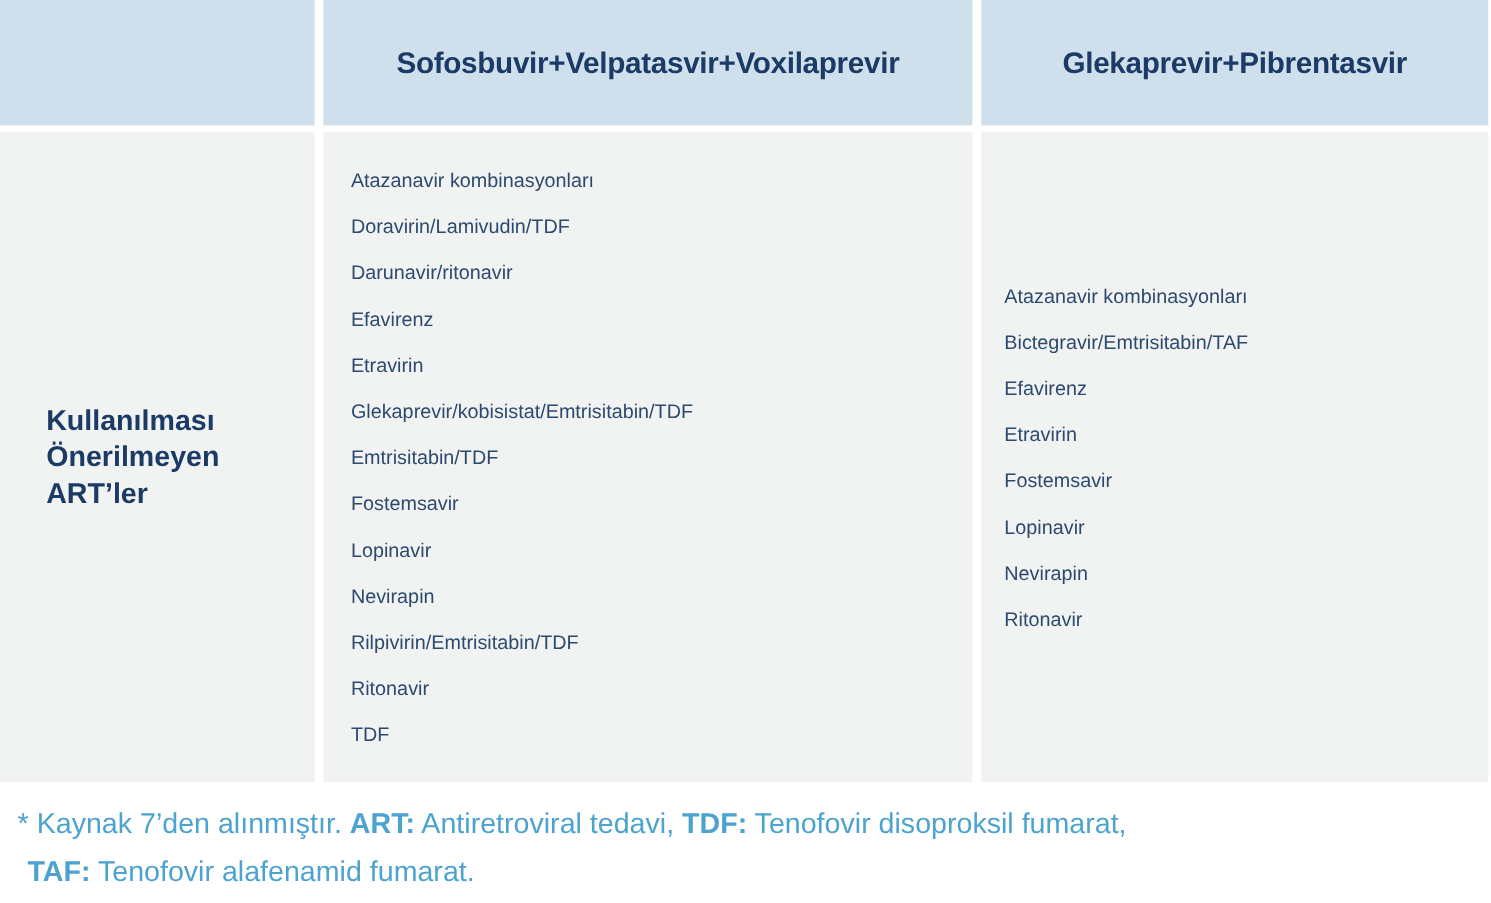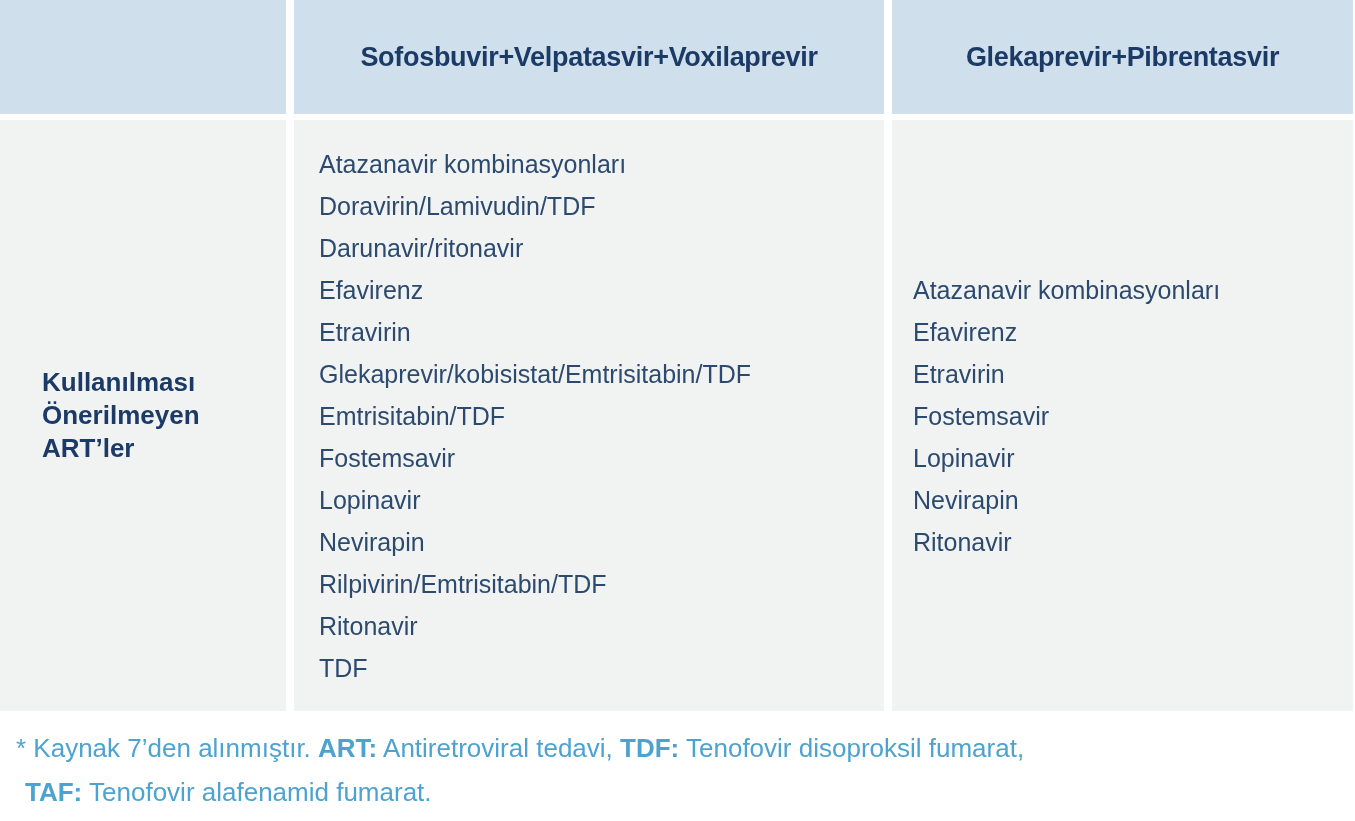--- a/index.html
+++ b/index.html
@@ -46,21 +46,21 @@
     padding-right: 22px;
     font-weight: 700;
     font-size: 26px;
     line-height: 33px;
     color: #1c3a66;
   }
   .list-cell-1 { padding-left: 25px; }
   .list-cell-2 { padding-left: 21px; }
   .drug-list { list-style: none; }
   .drug-list li {
-    font-size: 25px;
+    font-size: 18px;
     line-height: 42px;
     color: #2c4a6e;
     white-space: nowrap;
   }
   .footnote {
     margin-top: 15px;
     margin-left: 16px;
     font-size: 26px;
     line-height: 44px;
     color: #4da3cf;
@@ -99,20 +99,21 @@
           <li>Lopinavir</li>
           <li>Nevirapin</li>
           <li>Rilpivirin/Emtrisitabin/TDF</li>
           <li>Ritonavir</li>
           <li>TDF</li>
         </ul>
     </div>
     <div class="cell body-cell list-cell-2">
       <ul class="drug-list">
           <li>Atazanavir kombinasyonları</li>
+          <li>Bictegravir/Emtrisitabin/TAF</li>
           <li>Efavirenz</li>
           <li>Etravirin</li>
           <li>Fostemsavir</li>
           <li>Lopinavir</li>
           <li>Nevirapin</li>
           <li>Ritonavir</li>
         </ul>
     </div>
 
   </div>

